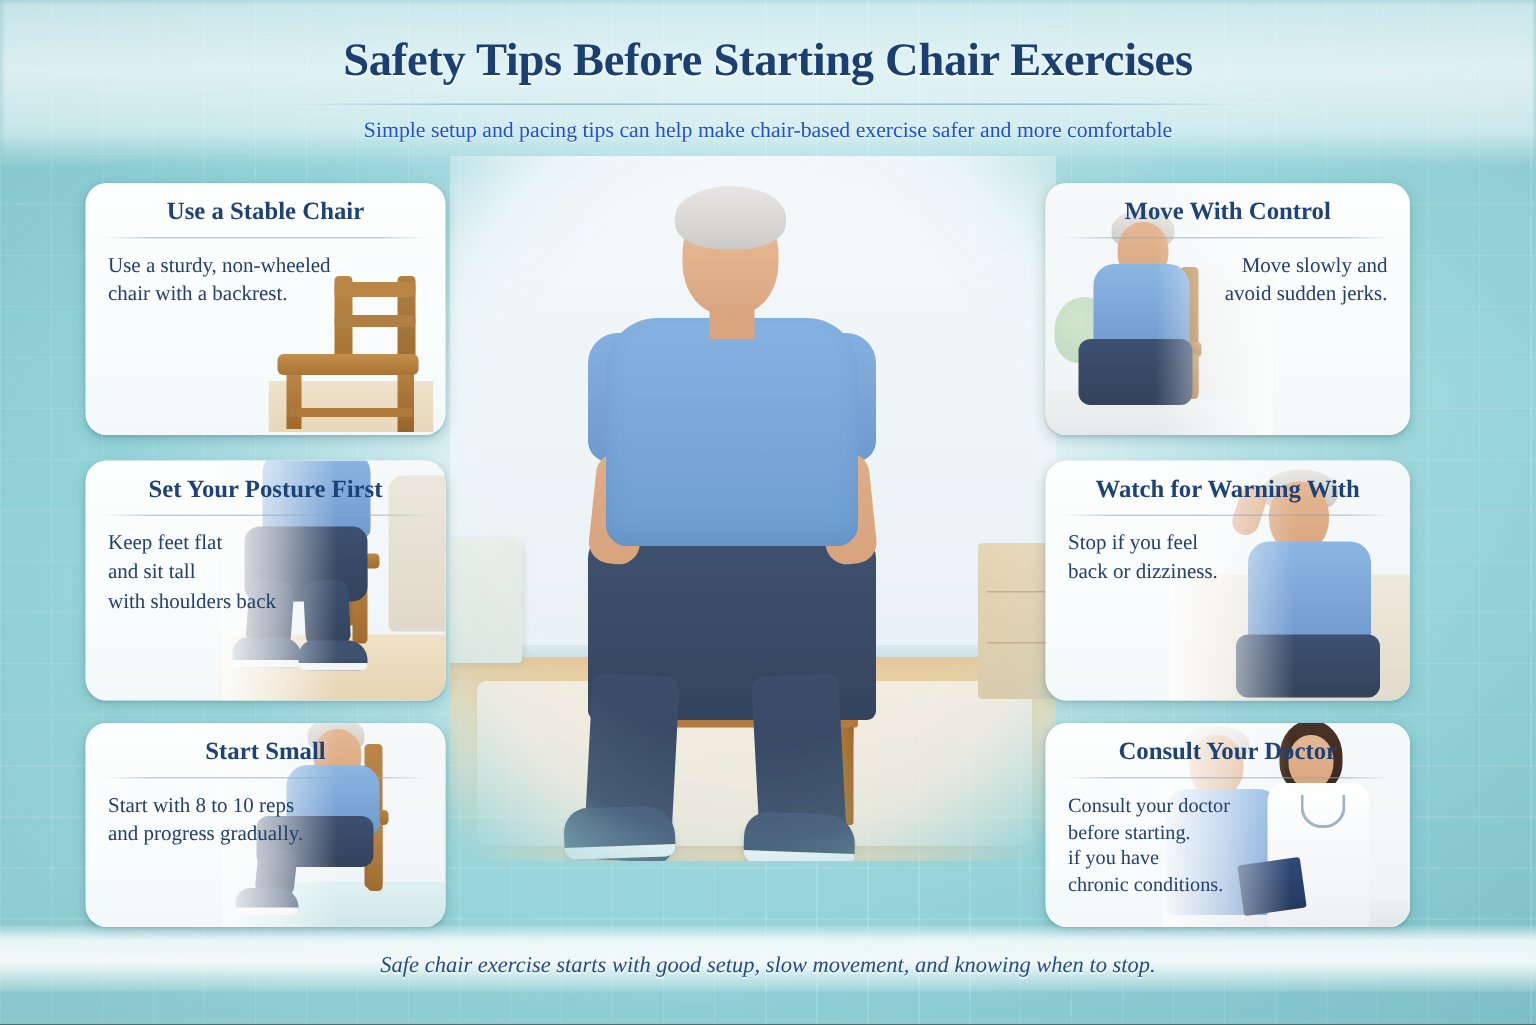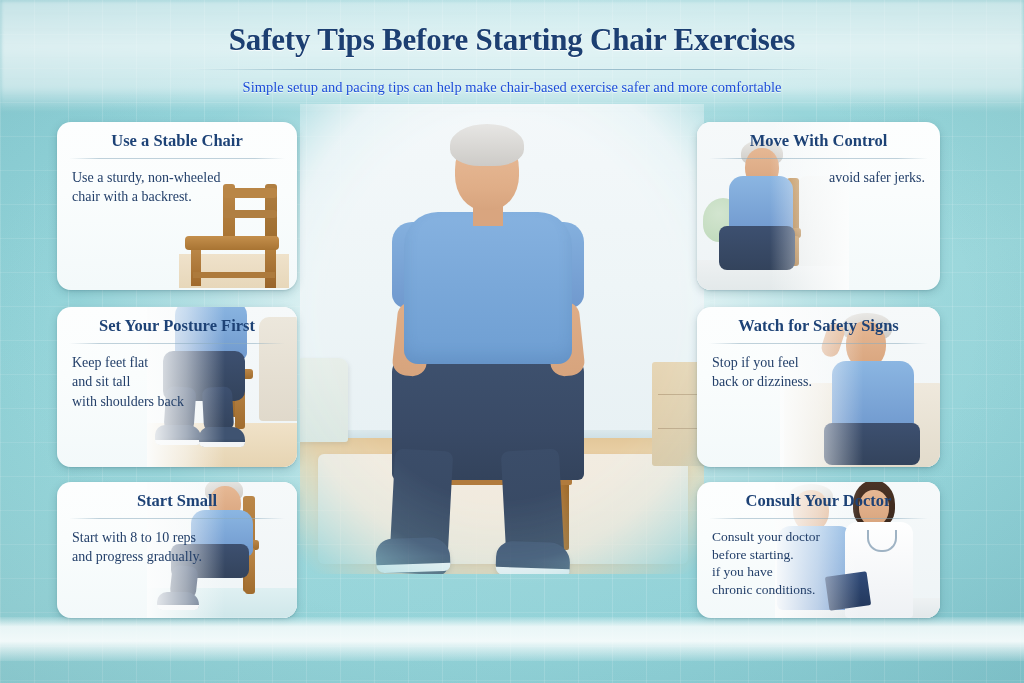--- a/index.html
+++ b/index.html
@@ -517,36 +517,37 @@
       <div class="fig-chair" style="left:92px; top:114px; width:10px; height:30px;"></div>
       <div class="fig-hair" style="left:44px; top:18px; width:42px; height:26px;"></div>
       <div class="fig-head" style="left:48px; top:26px; width:34px; height:40px;"></div>
       <div class="fig-shirt" style="left:32px; top:54px; width:64px; height:58px;"></div>
       <div class="fig-pants" style="left:22px; top:104px; width:76px; height:44px;"></div>
       <div class="art-fade flip"></div>
     </div>
     <h2 class="card-title">Move With Control</h2>
     <div class="card-rule"></div>
     <div class="card-body right">
-      <div>avoid safer jerks.</div>
+      <div>Move slowly and</div>
+      <div>avoid sudden jerks.</div>
     </div>
   </div>
 
   <div class="card" style="left:697px; top:307px; width:243px; height:160px;">
     <div class="card-art" style="right:0; bottom:0; width:160px; height:160px;">
       <div class="fig-wall"></div>
       <div class="fig-sofa" style="left:4px; top:76px; right:-8px; height:86px; background:linear-gradient(#efe9dd,#e2dbcb);"></div>
       <div class="fig-hair" style="left:62px; top:6px; width:50px; height:28px;"></div>
       <div class="fig-head" style="left:66px; top:14px; width:40px; height:48px;"></div>
       <div class="fig-shirt" style="left:52px; top:54px; width:82px; height:70px;"></div>
       <div class="fig-pants" style="left:44px; top:116px; width:96px; height:42px;"></div>
       <div class="fig-head" style="left:44px; top:16px; width:18px; height:34px; border-radius:9px; transform:rotate(18deg);"></div>
       <div class="art-fade"></div>
     </div>
-    <h2 class="card-title">Watch for Safety Signs</h2>
+    <h2 class="card-title">Watch for Warning With</h2>
     <div class="card-rule"></div>
     <div class="card-body left">
       <div>Stop if you feel</div>
       <div>back or dizziness.</div>
     </div>
   </div>
 
   <div class="card" style="left:697px; top:482px; width:243px; height:136px;">
     <div class="card-art" style="right:0; bottom:0; width:165px; height:136px;">
       <div class="fig-wall"></div>
@@ -565,15 +566,16 @@
     <div class="card-rule"></div>
     <div class="card-body left" style="font-size:13.5px; line-height:1.3;">
       <div>Consult your doctor</div>
       <div>before starting.</div>
       <div>if you have</div>
       <div>chronic conditions.</div>
     </div>
   </div>
 
   <div class="footer-band"></div>
+  <div class="footer-text">Safe chair exercise starts with good setup, slow movement, and knowing when to stop.</div>
 
   <div class="bg-vignette"></div>
 </div>
 
 </body></html>

